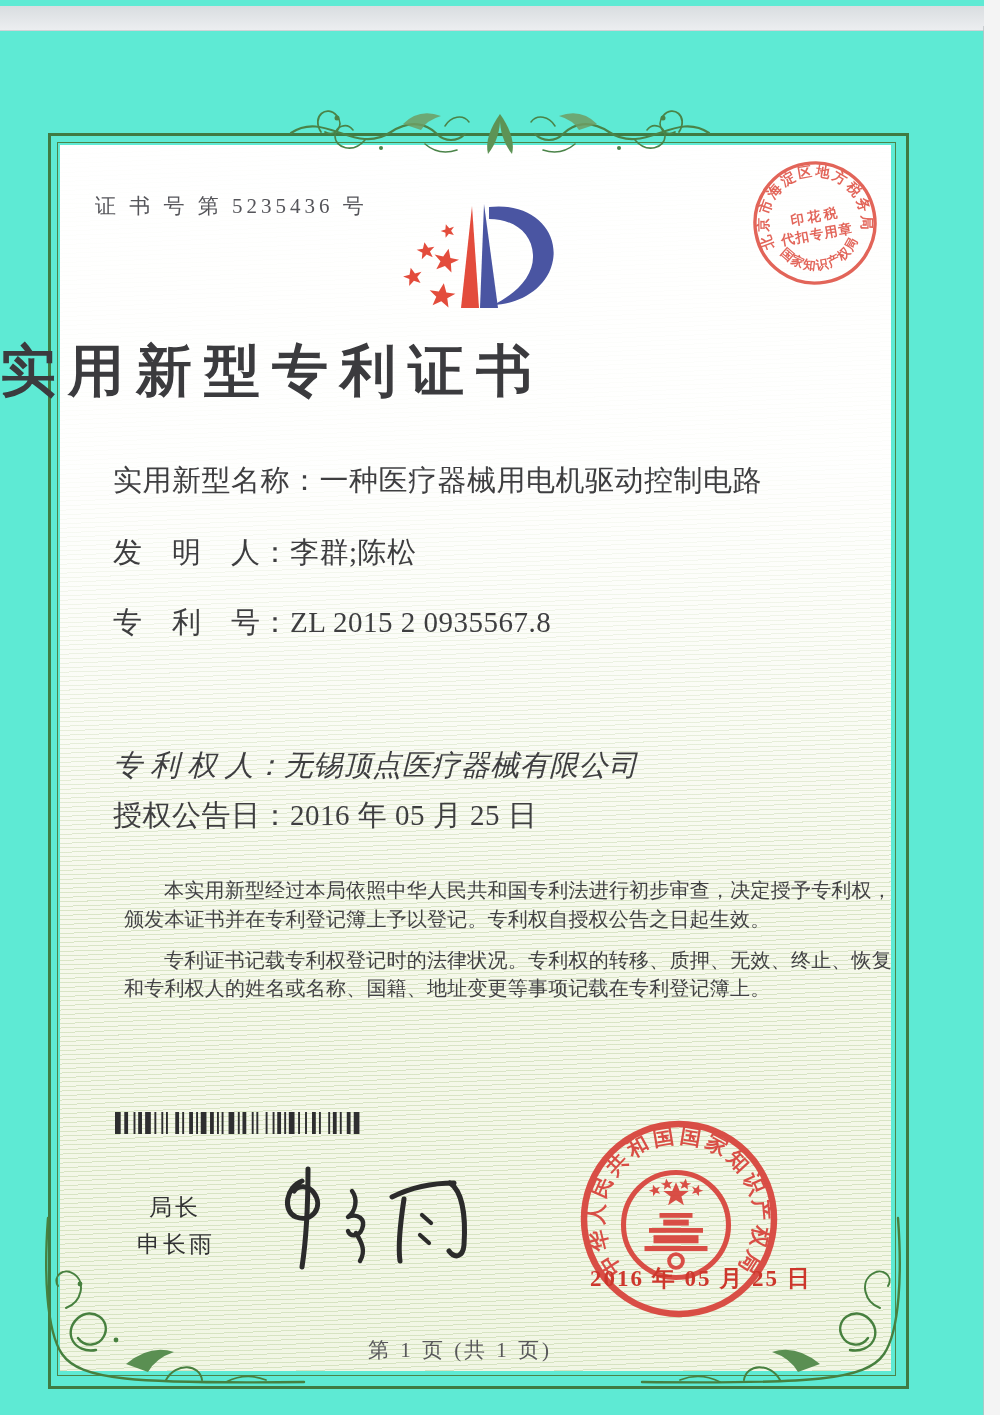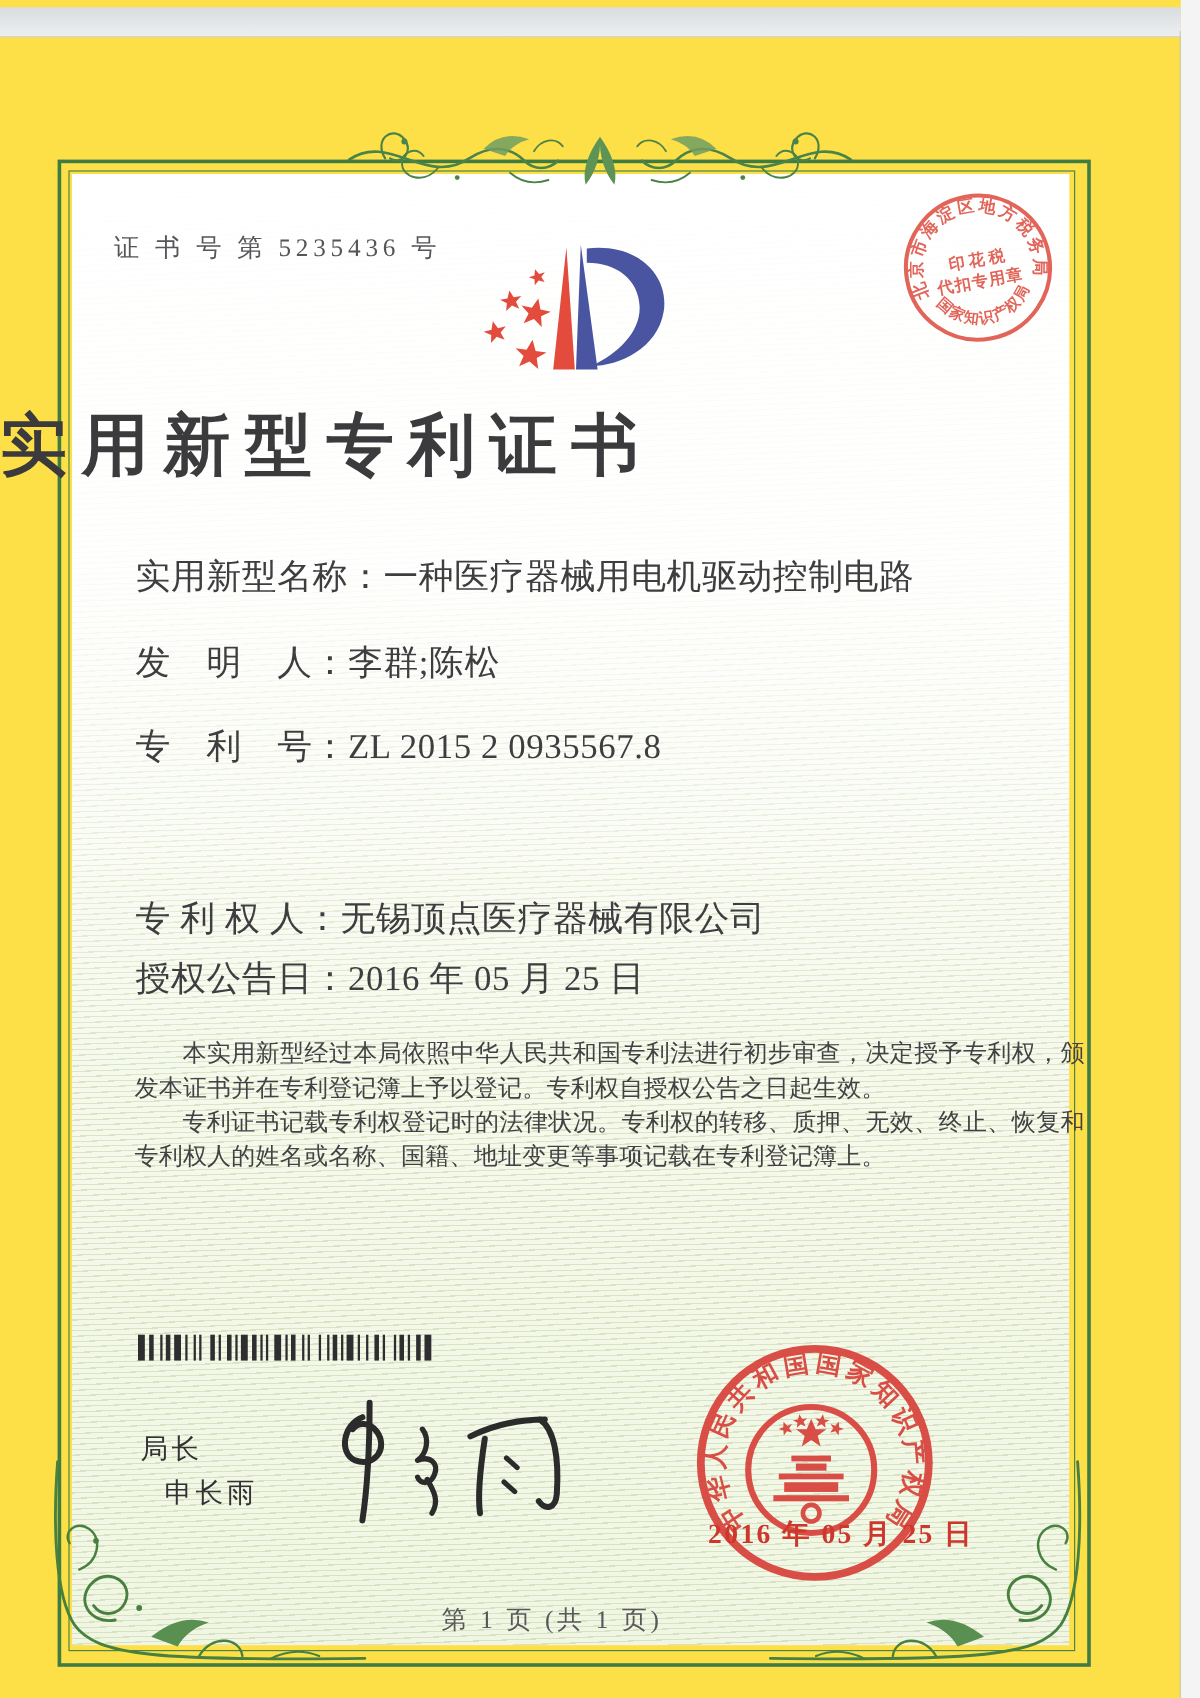--- a/index.html
+++ b/index.html
@@ -1,16 +1,16 @@
 <!DOCTYPE html>
 <html><head>
 <meta charset="utf-8">
 <style>
   html,body{margin:0;padding:0;background:#f4f4f4;}
-  #stage{position:relative;width:984px;height:1415px;background:#fde047;overflow:hidden;
+  #stage{position:relative;width:984px;height:1415px;background:#5eead4;overflow:hidden;
          font-family:"Liberation Serif","DejaVu Serif",serif;}
   .abs{position:absolute;}
   
   .scan-top{top:6px;left:0;width:1000px;height:24px;
     background:linear-gradient(180deg,#d9dde0,#eceef0);border-bottom:1px solid #cfd4d7;}
   .edge-right{left:983px;top:26px;width:3px;height:1389px;
     background:linear-gradient(90deg,#c4c9cc,#8f9497);opacity:.75;}
   
   .frame-outer{left:48px;top:133px;width:855px;height:1250px;border:3px solid #3f7b43;}
   .frame-inner{left:57px;top:142px;width:837px;height:1232px;border:1.5px solid #4c8449;}
@@ -18,21 +18,21 @@
     background:
       linear-gradient(180deg, rgba(255,255,255,.96) 0%, rgba(255,255,255,.9) 26%, rgba(255,255,255,.42) 44%, rgba(255,255,255,0) 62%),
       repeating-linear-gradient(178deg, rgba(158,188,120,.33) 0px, rgba(158,188,120,.33) 1px, rgba(255,255,255,0) 1px, rgba(255,255,255,0) 4.5px),
       linear-gradient(180deg,#fcfdf8 0%,#f5f8ea 70%,#f1f6e4 100%);}
   .cert-no{left:95px;top:192px;font-size:21px;letter-spacing:4px;color:#55555a;}
   .title{left:0;top:334px;width:1000px;font-size:56px;font-weight:700;
          letter-spacing:12px;color:#3b3b3e;}
   .field-row{left:113px;font-size:29px;color:#3e3e40;letter-spacing:.5px;white-space:nowrap;}
   .paras{left:112px;top:864px;width:792px;font-size:20px;line-height:28.8px;color:#424244;
          text-align:justify;letter-spacing:.2px;}
-  .paras p{margin:0;text-indent:2em;}
+  .paras p{margin:12px;text-indent:2em;}
   .director{left:117px;font-size:23px;color:#323234;letter-spacing:3px;
             font-family:"Liberation Sans","DejaVu Sans",sans-serif;}
   .seal-date{left:590px;top:1263px;font-size:23px;font-weight:700;color:#cd372c;
              letter-spacing:2px;white-space:nowrap;}
   .footer{left:0;top:1336px;width:920px;text-align:center;font-size:21px;color:#58585a;letter-spacing:3px;}
   .tax-stamp-wrap{left:748px;top:156px;width:134px;height:134px;transform:rotate(-10deg);opacity:.92;}
   svg text{font-family:"Liberation Serif","DejaVu Serif",serif;}
 </style>
 </head>
 <body>
@@ -125,21 +125,21 @@
 
   <div class="abs field-row" style="top:461px;">
     <span>实用新型名称：</span><span>一种医疗器械用电机驱动控制电路</span>
   </div>
   <div class="abs field-row" style="top:533px;">
     <span>发　明　人：</span><span>李群;陈松</span>
   </div>
   <div class="abs field-row" style="top:603px;">
     <span>专　利　号：</span><span>ZL 2015 2 0935567.8</span>
   </div>
-  <div class="abs field-row" style="top:746px;">
+  <div class="abs field-row" style="top:746px;font-style:italic;">
     <span>专 利 权 人：</span><span>无锡顶点医疗器械有限公司</span>
   </div>
   <div class="abs field-row" style="top:796px;">
     <span>授权公告日：</span><span>2016 年 05 月 25 日</span>
   </div>
 
   <div class="abs paras">
     <p>本实用新型经过本局依照中华人民共和国专利法进行初步审查，决定授予专利权，颁发本证书并在专利登记簿上予以登记。专利权自授权公告之日起生效。</p>
     <p>专利证书记载专利权登记时的法律状况。专利权的转移、质押、无效、终止、恢复和专利权人的姓名或名称、国籍、地址变更等事项记载在专利登记簿上。</p>
   </div>
@@ -175,21 +175,21 @@
       <rect x="190.06" y="0" width="1.90" height="22" fill="#2e2e30"></rect>
       <rect x="197.01" y="0" width="3.80" height="22" fill="#2e2e30"></rect>
       <rect x="203.96" y="0" width="1.90" height="22" fill="#2e2e30"></rect>
       <rect x="213.23" y="0" width="1.90" height="22" fill="#2e2e30"></rect>
       <rect x="217.87" y="0" width="3.80" height="22" fill="#2e2e30"></rect>
       <rect x="224.82" y="0" width="1.90" height="22" fill="#2e2e30"></rect>
       <rect x="231.78" y="0" width="3.80" height="22" fill="#2e2e30"></rect>
       <rect x="238.73" y="0" width="5.70" height="22" fill="#2e2e30"></rect>
     </svg>
 
-  <div class="abs director" style="top:1192px;">局长</div>
+  <div class="abs director" style="top:1192px;margin-left:32px;">局长</div>
   <div class="abs director" style="top:1229px;margin-left:20px;">申长雨</div>
 
   <svg class="abs" style="left:268px;top:1163px;" width="220" height="110" viewBox="0 0 220 110">
     <g stroke="#2b2b2b" fill="none" stroke-width="5" stroke-linecap="round" stroke-linejoin="round">
       <path d="M34,18 C18,24 14,48 28,54 C44,60 56,44 46,30 C40,22 30,22 26,28"></path>
       <path d="M40,6 C40,40 38,78 34,104"></path>
       <path d="M84,28 C90,36 88,48 80,54 C90,50 98,56 94,66 C91,74 82,74 80,68" stroke-width="4.4"></path>
       <path d="M88,70 C94,80 98,88 92,98" stroke-width="4.4"></path>
       <path d="M124,34 C144,24 166,20 186,20"></path>
       <path d="M182,20 C194,28 198,52 196,82 C195,94 187,96 181,88"></path>

